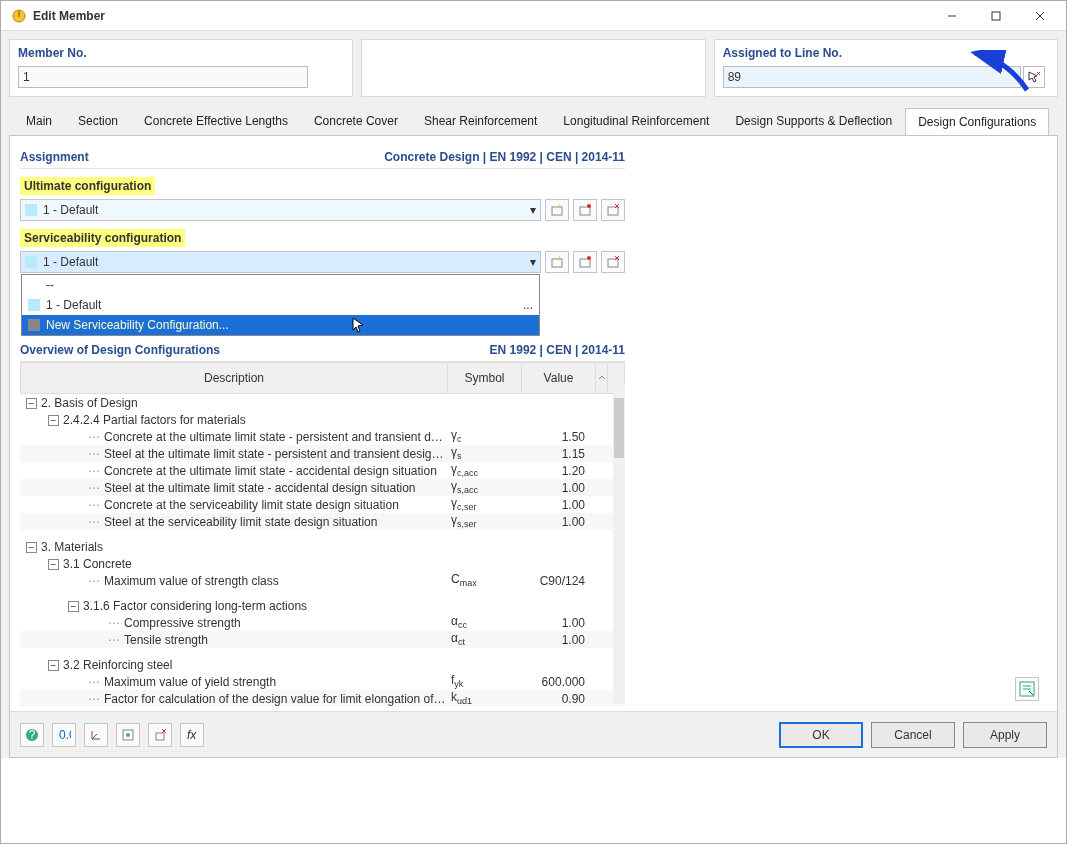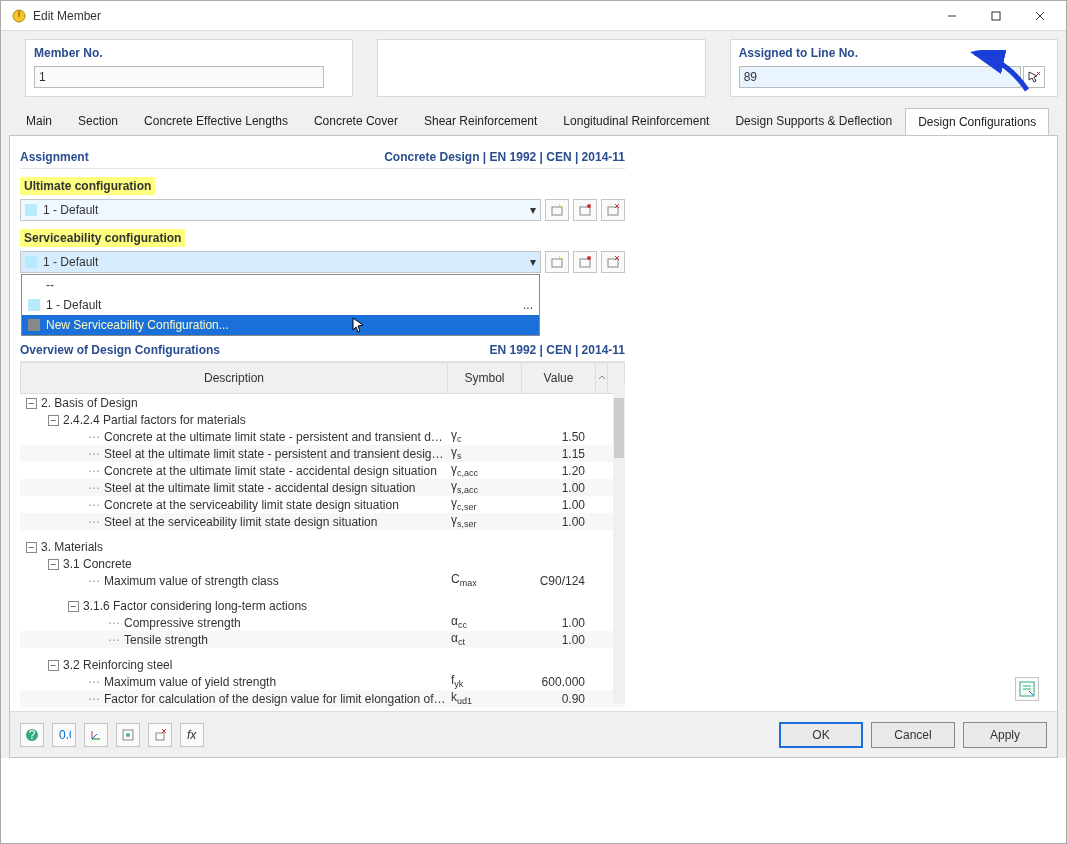--- a/index.html
+++ b/index.html
@@ -1,24 +1,24 @@
 <!DOCTYPE html>
 <html><head>
 <meta charset="utf-8">
 <style>
 * { box-sizing: border-box; font-family: "Segoe UI", Tahoma, sans-serif; font-size: 12px; }
 body { margin: 0; padding:0; background: #fff; color: #333; overflow:hidden; width:1067px; height:844px; border:1px solid #aaa;}
 .titlebar { height: 30px; display:flex; align-items:center; padding:0 4px; border-bottom:1px solid #ddd; background:#fff;}
 .titlebar .appicon { width:16px;height:16px; margin:0 6px; display:inline-flex;align-items:center;justify-content:center;}
-.titlebar .title { flex:1; }
+.titlebar .title { flex:1;font-weight:bold; }
 .winbtns { display:flex; }
 .winbtn { width:44px; height:28px; display:flex;align-items:center;justify-content:center; }
 .content { padding:8px 8px 0 8px; background:#f0f0f0; }
 .toprow { display:flex; gap:8px; margin-bottom:10px;}
-.toppanel { flex:1; background:#fff; border:1px solid #d8d8d8; padding:6px 8px 8px 8px; position:relative;margin-left:16px;}
+.toppanel { flex:1; background:#fff; border:1px solid #d8d8d8; padding:6px 8px 8px 8px; position:relative;}
 .toppanel .plabel{color:#2a4d8f; font-weight:600; margin-bottom:6px; display:block;}
 .input { width:290px; height:22px; border:1px solid #bbb; background:#fafafa; padding:2px 4px; display:flex; align-items:center;}
 .input2 { width:calc(100% - 28px); height:22px; border:1px solid #bbb; background:#eaf4ff; padding:2px 4px; display:inline-flex; align-items:center; vertical-align:middle;}
 .iconbtn{ width:22px;height:22px;border:1px solid #bbb;background:#fff;display:inline-flex;align-items:center;justify-content:center;vertical-align:middle;margin-left:2px;}
 .arrow-annot{position:absolute; right:20px; top:10px;}
 .tabbar { display:flex; background:#f0f0f0; padding-left:4px; }
 .tab { padding:6px 12px 6px 12px; border:1px solid transparent; color:#222; }
 .tab.active{ background:#fff; border:1px solid #c5c5c5; border-bottom:1px solid #fff; position:relative; top:1px;}
 .tabpane{ background:#fff; border:1px solid #c5c5c5; min-height:622px; padding:10px; position:relative;}
 .section-hdr{ color:#2a4d8f; font-weight:600; padding:4px 0; display:flex; justify-content:space-between; border-bottom:1px solid #e4e4e4;}

